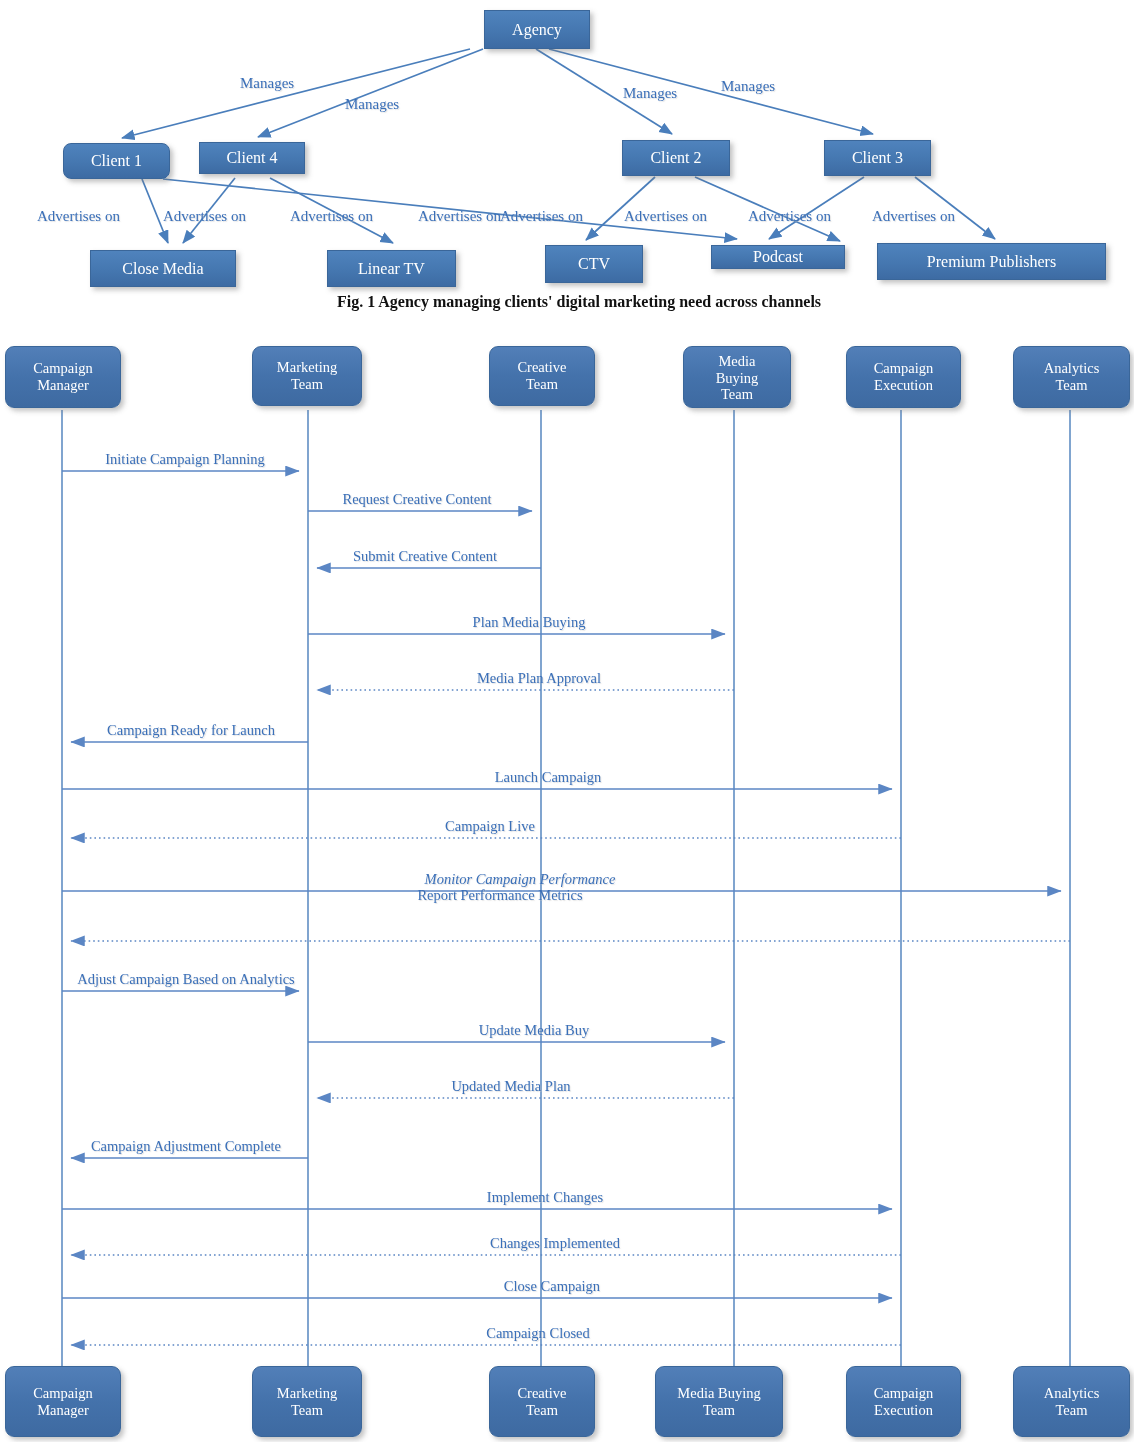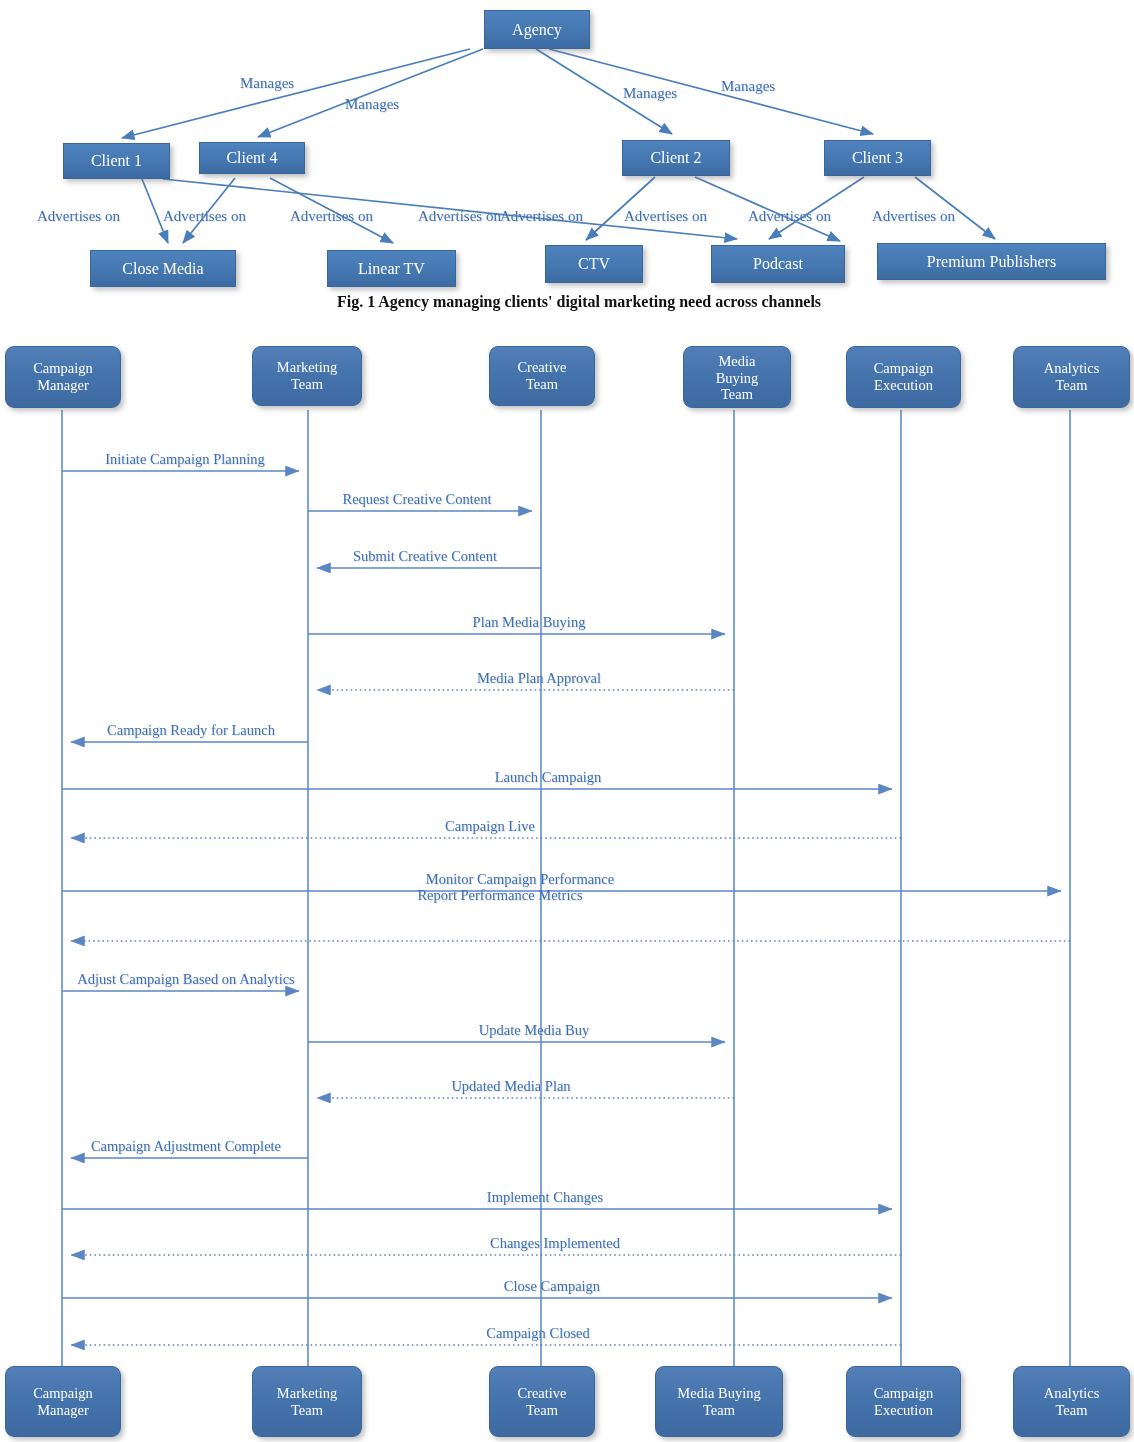--- a/index.html
+++ b/index.html
@@ -108,42 +108,42 @@
           <path d="M 655 177 L 586 240" class="edge" marker-end="url(#ah)"></path>
           <path d="M 695 177 L 840 241" class="edge" marker-end="url(#ah)"></path>
           <path d="M 864 177 L 769 239" class="edge" marker-end="url(#ah)"></path>
           <path d="M 915 177 L 995 239" class="edge" marker-end="url(#ah)"></path>
         </g>
     </svg>
     <div id="fig1-nodes">
         <div class="node" style="left: 452px; top: 10px; width: 106px; height: 39px; margin-left: 32px;">
           <span>Agency</span>
         </div>
-        <div class="node" style="left: 63px; top: 143px; width: 107px; height: 36px;">
+        <div class="node" style="left: 63px; top: 143px; width: 107px; height: 36px; border-radius: 8px;">
           <span>Client 1</span>
         </div>
         <div class="node" style="left: 199px; top: 142px; width: 106px; height: 32px;">
           <span>Client 4</span>
         </div>
         <div class="node" style="left: 622px; top: 140px; width: 108px; height: 36px;">
           <span>Client 2</span>
         </div>
         <div class="node" style="left: 824px; top: 140px; width: 107px; height: 36px;">
           <span>Client 3</span>
         </div>
         <div class="node" style="left: 90px; top: 250px; width: 146px; height: 37px;">
           <span>Close Media</span>
         </div>
         <div class="node" style="left: 327px; top: 250px; width: 129px; height: 37px;">
           <span>Linear TV</span>
         </div>
         <div class="node" style="left: 525px; top: 245px; width: 98px; height: 38px; margin-left: 20px;">
           <span>CTV</span>
         </div>
-        <div class="node" style="left: 711px; top: 245px; width: 134px; height: 38px;">
+        <div class="node" style="left: 711px; top: 245px; width: 134px; height: 24px;">
           <span>Podcast</span>
         </div>
         <div class="node" style="left: 877px; top: 243px; width: 229px; height: 37px;">
           <span>Premium Publishers</span>
         </div>
       </div>
     <div id="fig1-labels">
         <div class="lbl" style="left: 240px; top: 75px;">Manages</div>
         <div class="lbl" style="left: 345px; top: 96px;">Manages</div>
         <div class="lbl" style="left: 623px; top: 85px;">Manages</div>
@@ -246,21 +246,21 @@
       </div>
     <div id="seq-labels">
         <div class="lbl seq ctr" style="left: 185px; top: 451px;">Initiate Campaign Planning</div>
         <div class="lbl seq ctr" style="left: 417px; top: 491px;">Request Creative Content</div>
         <div class="lbl seq ctr" style="left: 425px; top: 548px;">Submit Creative Content</div>
         <div class="lbl seq ctr" style="left: 529px; top: 614px;">Plan Media Buying</div>
         <div class="lbl seq ctr" style="left: 539px; top: 670px;">Media Plan Approval</div>
         <div class="lbl seq ctr" style="left: 191px; top: 722px;">Campaign Ready for Launch</div>
         <div class="lbl seq ctr" style="left: 548px; top: 769px;">Launch Campaign</div>
         <div class="lbl seq ctr" style="left: 490px; top: 818px;">Campaign Live</div>
-        <div class="lbl seq ctr" style="left: 520px; top: 871px;">Monitor Campaign Performance</div>
+        <div class="lbl seq ctr" style="left: 520px; top: 871px; font-style: italic;">Monitor Campaign Performance</div>
         <div class="lbl seq ctr" style="left: 500px; top: 867px; margin-top: 20px;">Report Performance Metrics</div>
         <div class="lbl seq ctr" style="left: 186px; top: 971px;">Adjust Campaign Based on Analytics</div>
         <div class="lbl seq ctr" style="left: 534px; top: 1022px;">Update Media Buy</div>
         <div class="lbl seq ctr" style="left: 511px; top: 1078px;">Updated Media Plan</div>
         <div class="lbl seq ctr" style="left: 186px; top: 1138px;">Campaign Adjustment Complete</div>
         <div class="lbl seq ctr" style="left: 545px; top: 1189px;">Implement Changes</div>
         <div class="lbl seq ctr" style="left: 555px; top: 1235px; text-align: center;">Changes Implemented</div>
         <div class="lbl seq ctr" style="left: 552px; top: 1278px;">Close Campaign</div>
         <div class="lbl seq ctr" style="left: 538px; top: 1325px;">Campaign Closed</div>
       </div>

